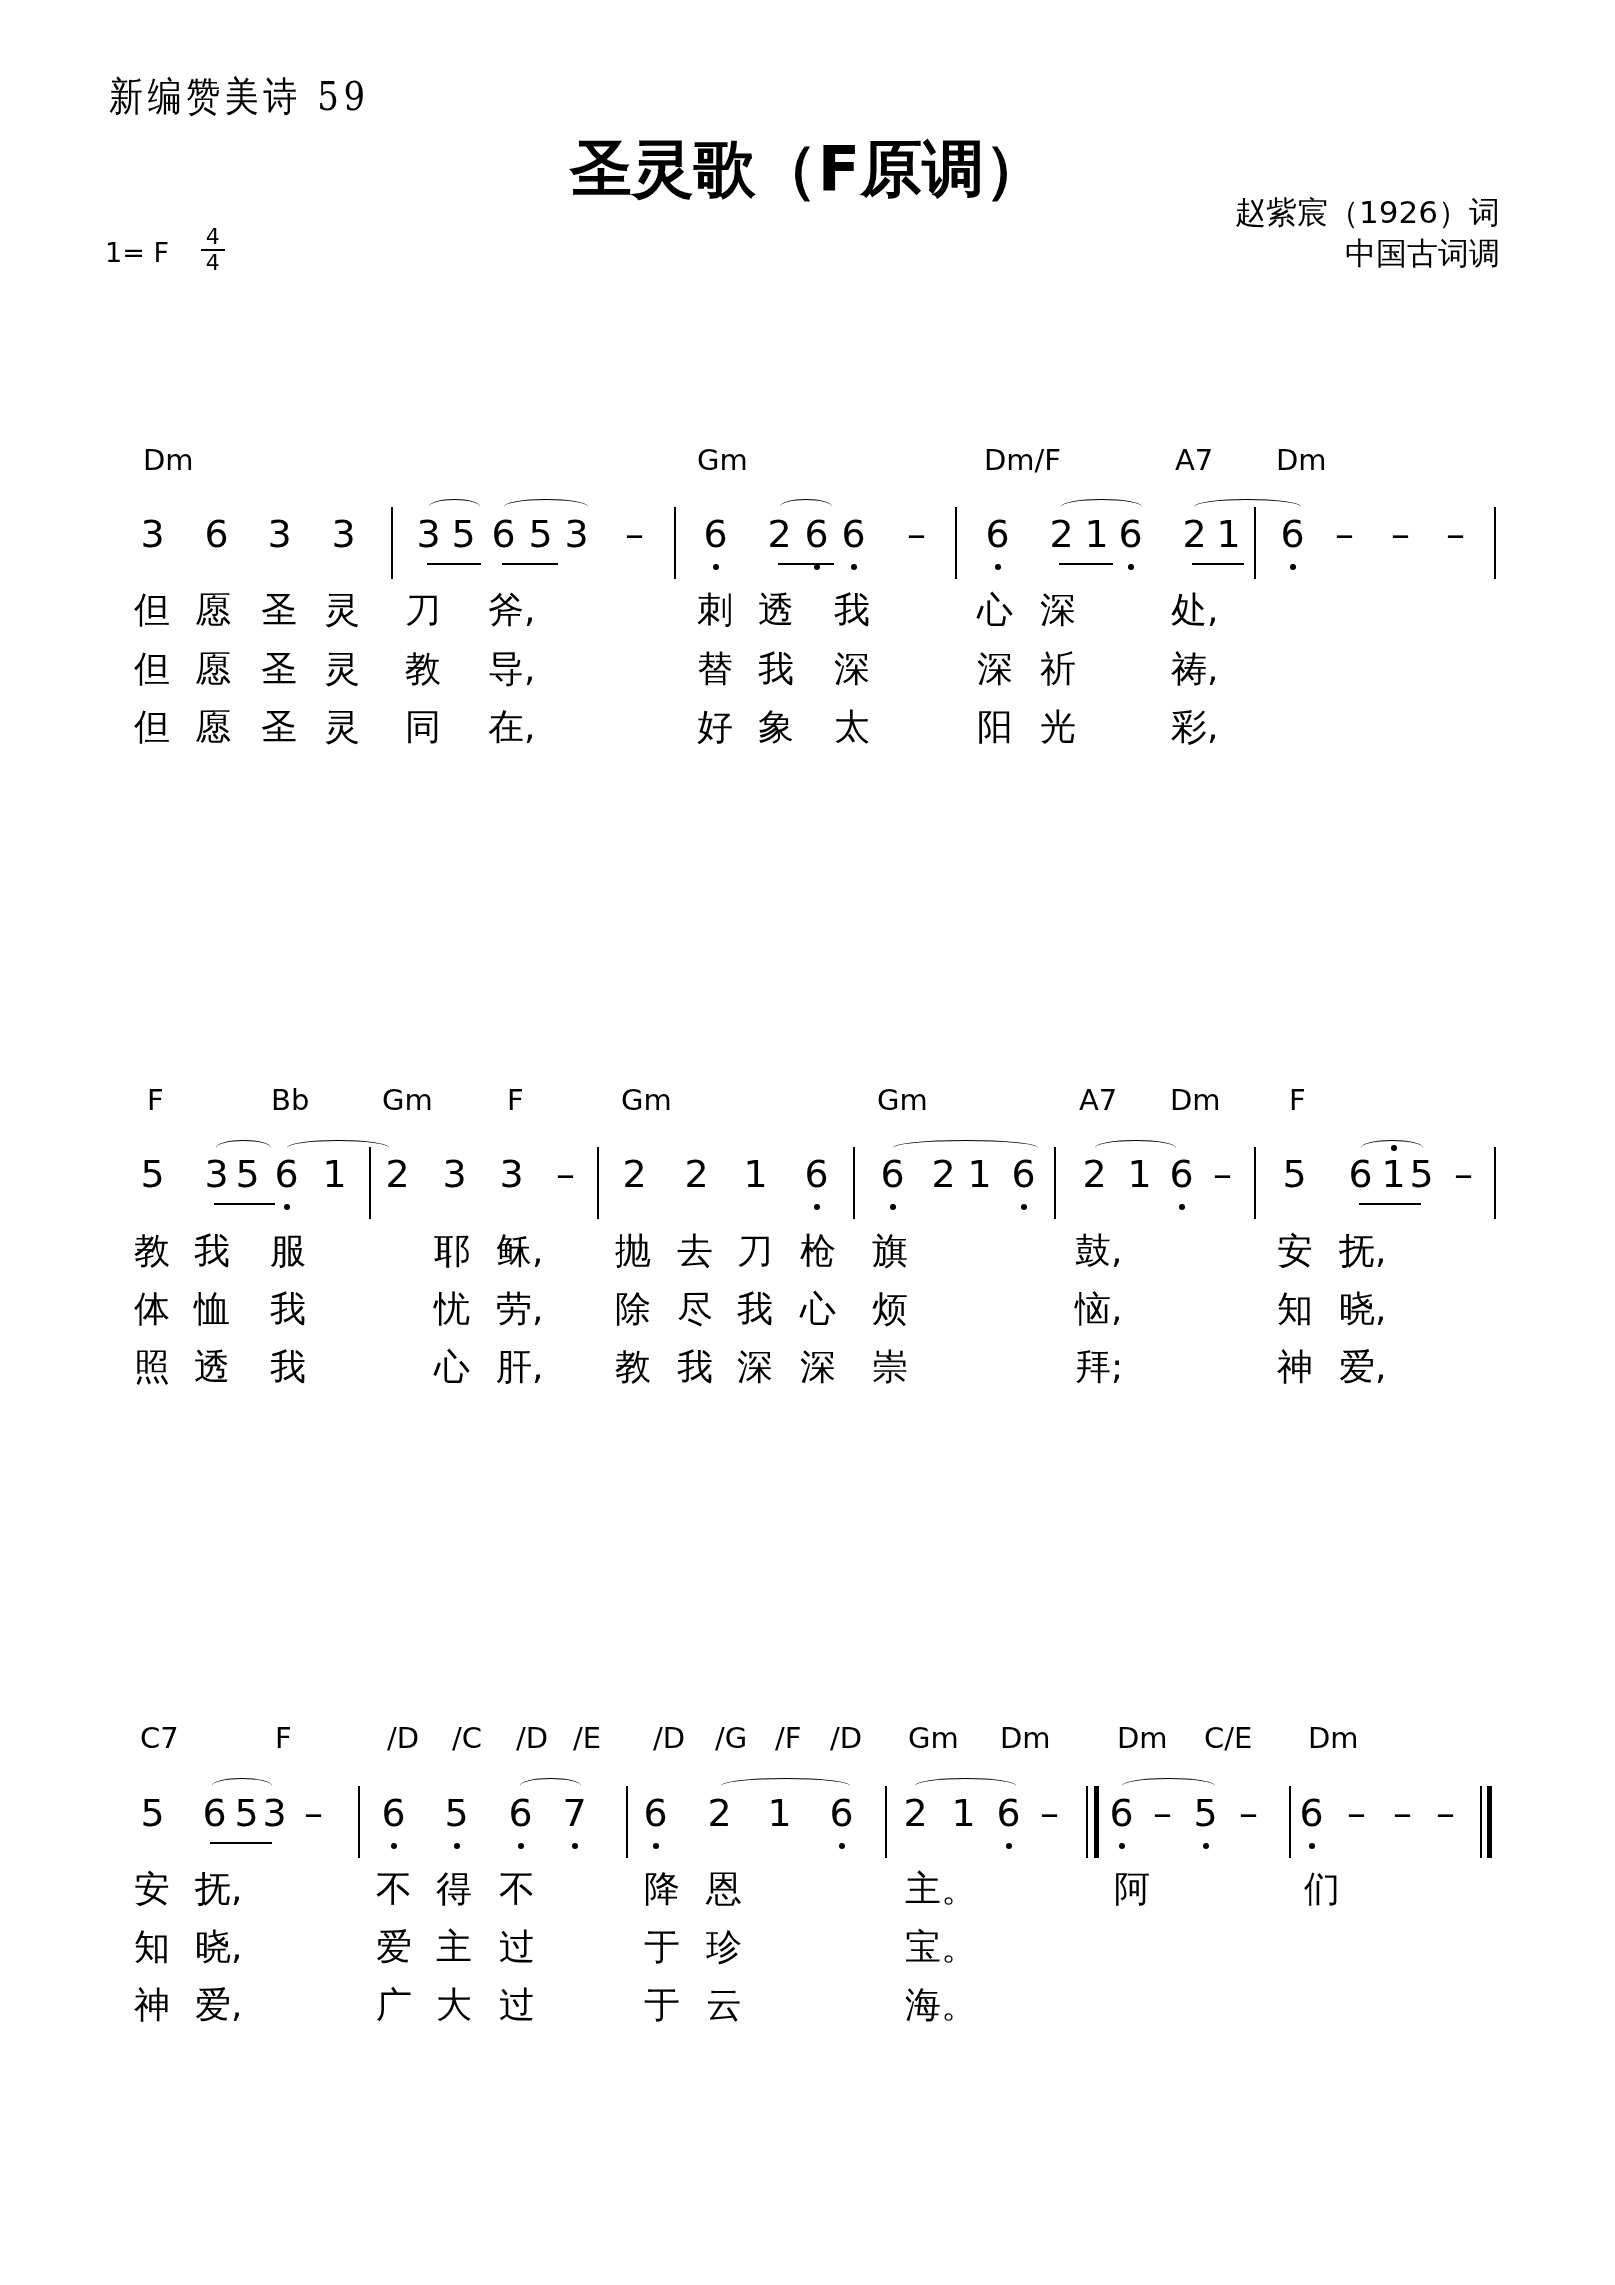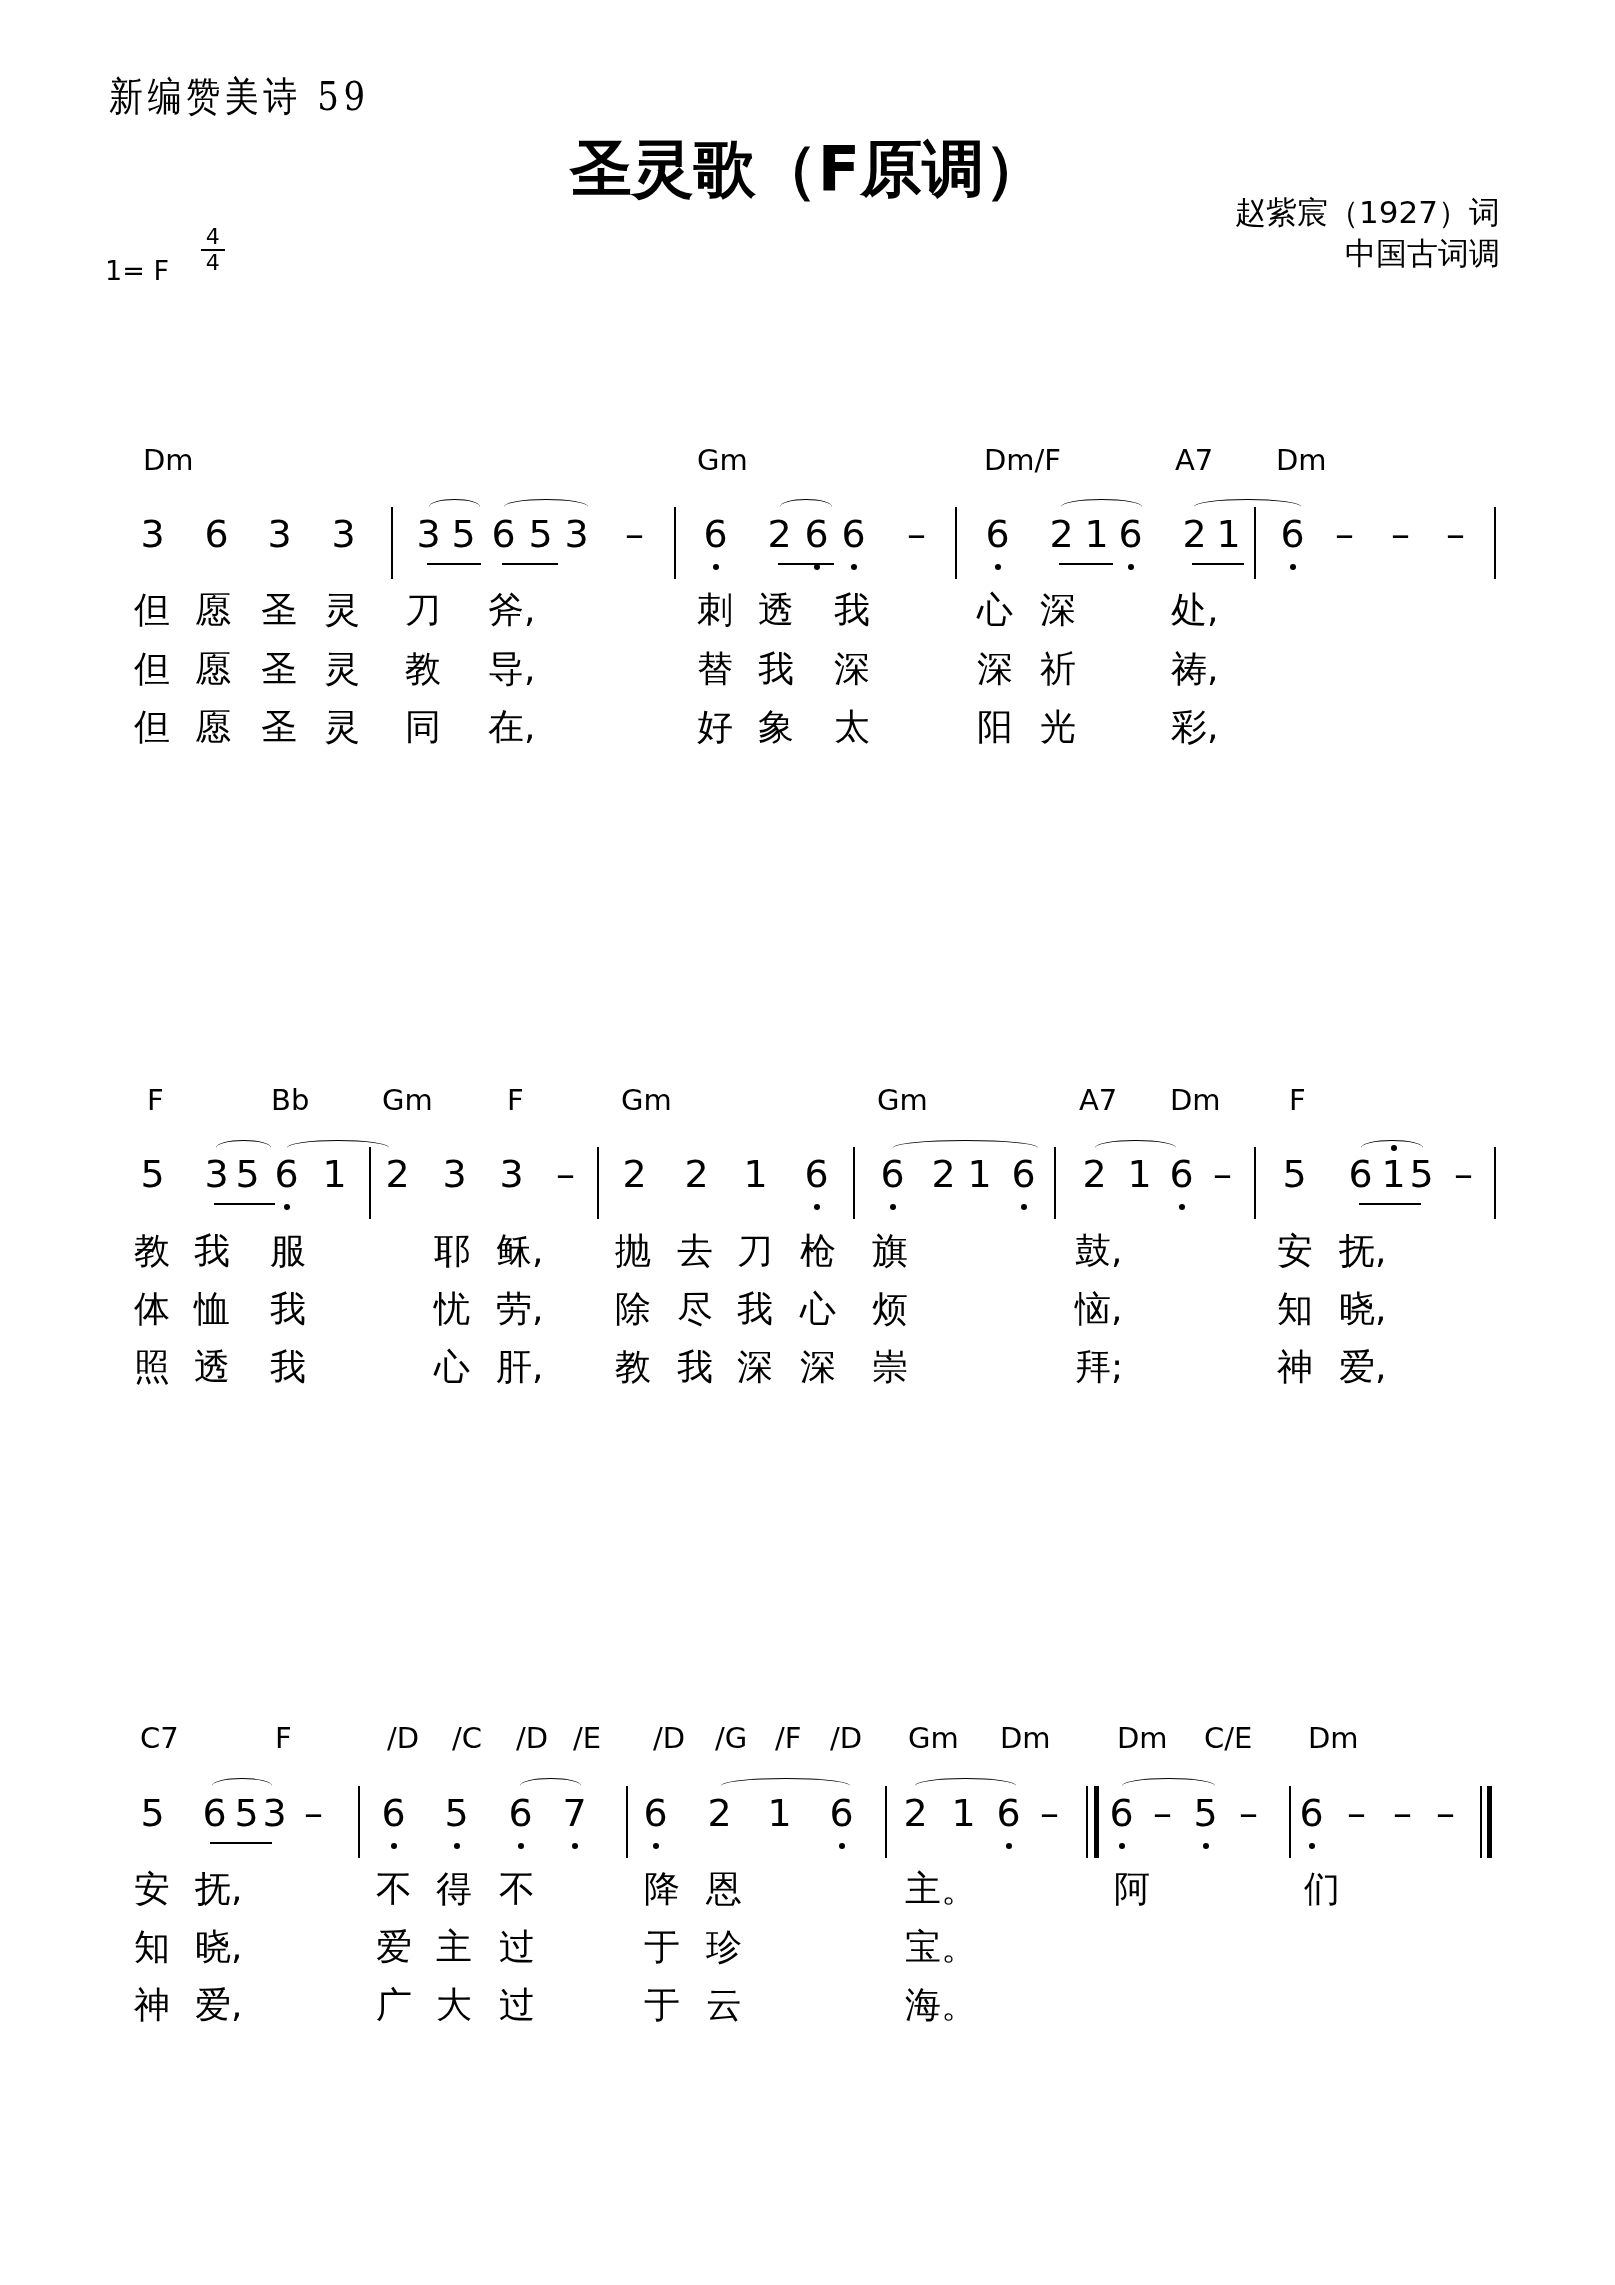--- a/index.html
+++ b/index.html
@@ -2,39 +2,39 @@
 <html style="font-size:14.5px"><head>
 <meta charset="utf-8">
 <style>
   html, body { margin:0; padding:0; background:#ffffff; }
   body { width:1616px; height:2285px; position:relative; overflow:hidden;
          font-family:"DejaVu Sans", "Liberation Sans", sans-serif; color:#000; }
   .abs { position:absolute; white-space:nowrap; }
   .hymnal { left:109px; top:69px; font-family:"DejaVu Serif","Liberation Serif",serif; font-size:40px; letter-spacing:5.4px; transform:scaleX(0.85); transform-origin:left top; }
   .title { left:0; width:1616px; text-align:center; top:127px; font-size:62px; font-weight:bold; }
   .credit { right:116px; font-size:31px; text-align:right; }
-  .keysig { left:105px; top:237px; font-size:27px;margin-top:18px; }
+  .keysig { left:105px; top:237px; font-size:27px; }
   .timesig { left:201px; top:226px; width:23.5px; text-align:center; font-size:22px; line-height:22px; }
   .timesig .bar { display:block; height:1.8px; background:#000; margin:0.9px 0; }
   .chord { font-size:29px; }
   .note { font-size:38px; width:27px; text-align:center; }
   .dot-low { position:absolute; left:11px; top:52px; width:6.3px; height:6.3px; border-radius:50%; background:#000; }
   .dot-high { position:absolute; left:11px; top:-7.2px; width:6.3px; height:6.3px; border-radius:50%; background:#000; }
   .uline { position:absolute; height:1.8px; background:#000; }
   .barline { position:absolute; width:1.8px; background:#000; }
   .barline.thick { width:5.4px; }
   .slur { position:absolute; border-top:1.8px solid #000; border-radius:50% 50% 0 0; }
   .lyric { font-size:36px; }
 </style>
 </head>
 <body>
 
 <div class="abs hymnal">新编赞美诗 59</div>
 <div class="abs title">圣灵歌（F原调）</div>
-<div class="abs credit" style="top:192px;">赵紫宸（1927）词</div>
+<div class="abs credit" style="top:192px;">赵紫宸（1926）词</div>
 <div class="abs credit" style="top:233px;">中国古词调</div>
 <div class="abs keysig">1= F</div>
 <div class="abs timesig">
   <span>4</span>
   <span class="bar"></span>
   <span>4</span>
 </div>
 
 <div id="score">
     <div class="abs chord" style="left: 143px; top: 443px;">Dm</div>

